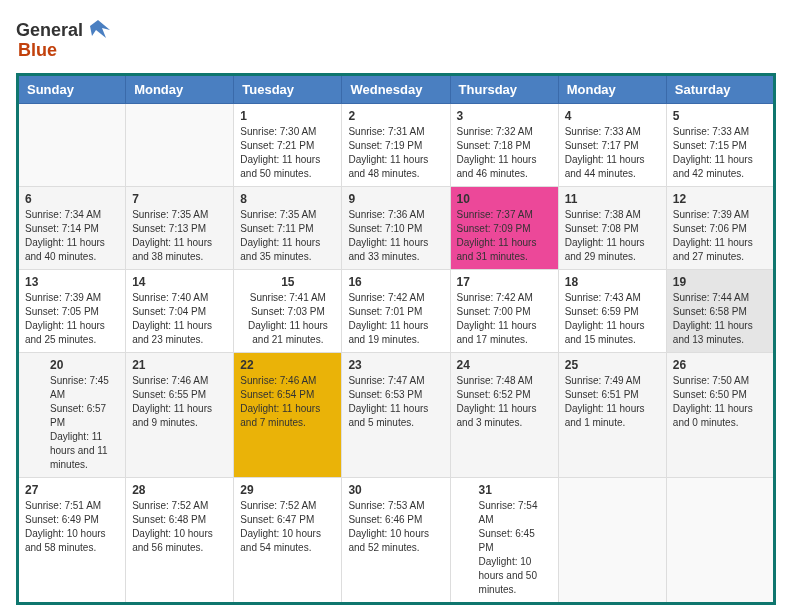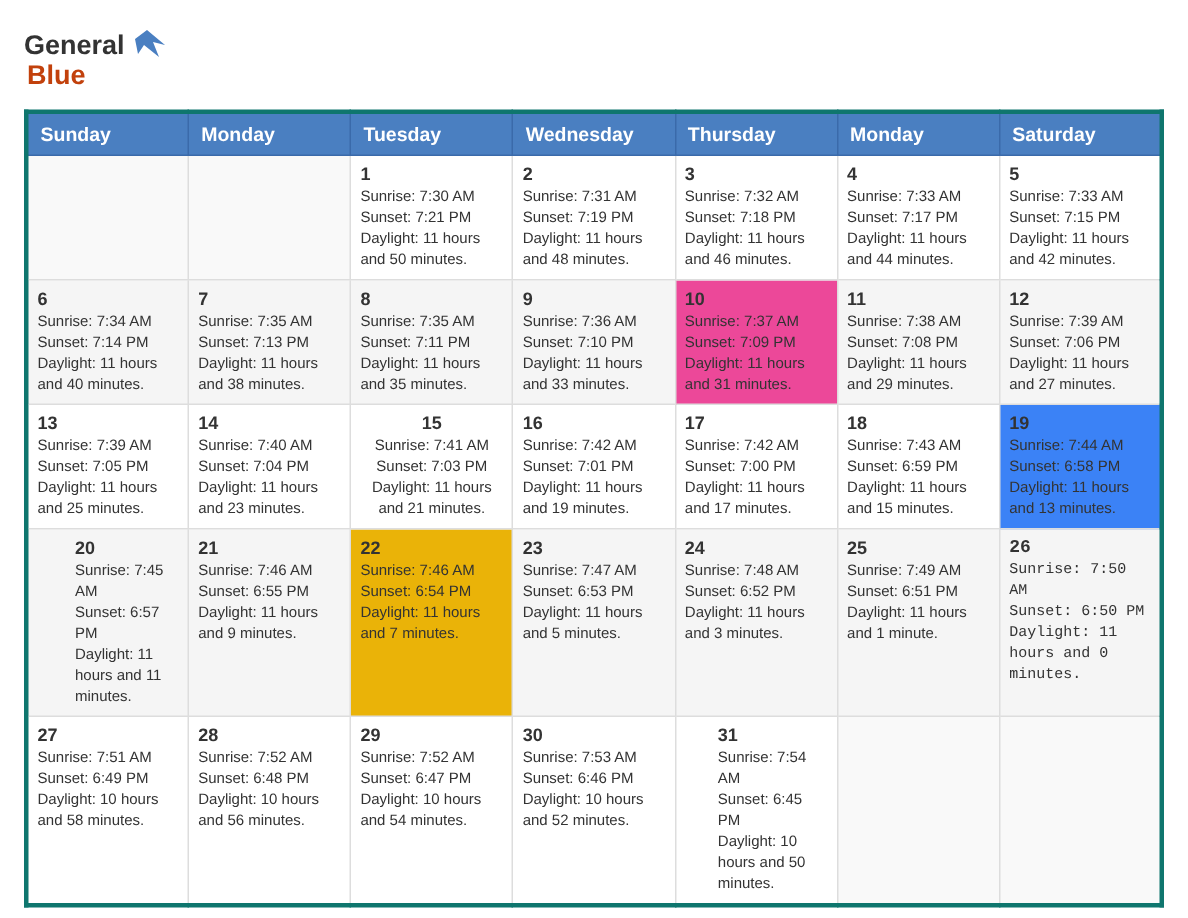--- a/index.html
+++ b/index.html
@@ -186,21 +186,21 @@
           <div class="day-info">Sunrise: 7:42 AM<br>Sunset: 7:01 PM<br>Daylight: 11 hours and 19 minutes.</div>
         </td>
         <td style="background: rgb(255, 255, 255);">
           <span class="day-number">17</span>
           <div class="day-info">Sunrise: 7:42 AM<br>Sunset: 7:00 PM<br>Daylight: 11 hours and 17 minutes.</div>
         </td>
         <td style="background: rgb(255, 255, 255);">
           <span class="day-number">18</span>
           <div class="day-info">Sunrise: 7:43 AM<br>Sunset: 6:59 PM<br>Daylight: 11 hours and 15 minutes.</div>
         </td>
-        <td style="background: #3b82f6;">
+        <td style="background: #e5e5e5;">
           <span class="day-number">19</span>
           <div class="day-info">Sunrise: 7:44 AM<br>Sunset: 6:58 PM<br>Daylight: 11 hours and 13 minutes.</div>
         </td>
       </tr>
       <tr>
         <td style="background: rgb(245, 245, 245); padding-left: 31px;">
           <span class="day-number">20</span>
           <div class="day-info">Sunrise: 7:45 AM<br>Sunset: 6:57 PM<br>Daylight: 11 hours and 11 minutes.</div>
         </td>
         <td style="background: rgb(245, 245, 245);">
@@ -216,21 +216,21 @@
           <div class="day-info">Sunrise: 7:47 AM<br>Sunset: 6:53 PM<br>Daylight: 11 hours and 5 minutes.</div>
         </td>
         <td style="background: rgb(245, 245, 245);">
           <span class="day-number">24</span>
           <div class="day-info">Sunrise: 7:48 AM<br>Sunset: 6:52 PM<br>Daylight: 11 hours and 3 minutes.</div>
         </td>
         <td style="background: rgb(245, 245, 245);">
           <span class="day-number">25</span>
           <div class="day-info">Sunrise: 7:49 AM<br>Sunset: 6:51 PM<br>Daylight: 11 hours and 1 minute.</div>
         </td>
-        <td style="background: rgb(245, 245, 245); font-family: Liberation Mono, monospace;">
+        <td style="background: rgb(245, 245, 245);">
           <span class="day-number">26</span>
           <div class="day-info">Sunrise: 7:50 AM<br>Sunset: 6:50 PM<br>Daylight: 11 hours and 0 minutes.</div>
         </td>
       </tr>
       <tr>
         <td style="background: rgb(255, 255, 255);">
           <span class="day-number">27</span>
           <div class="day-info">Sunrise: 7:51 AM<br>Sunset: 6:49 PM<br>Daylight: 10 hours and 58 minutes.</div>
         </td>
         <td style="background: rgb(255, 255, 255);">

